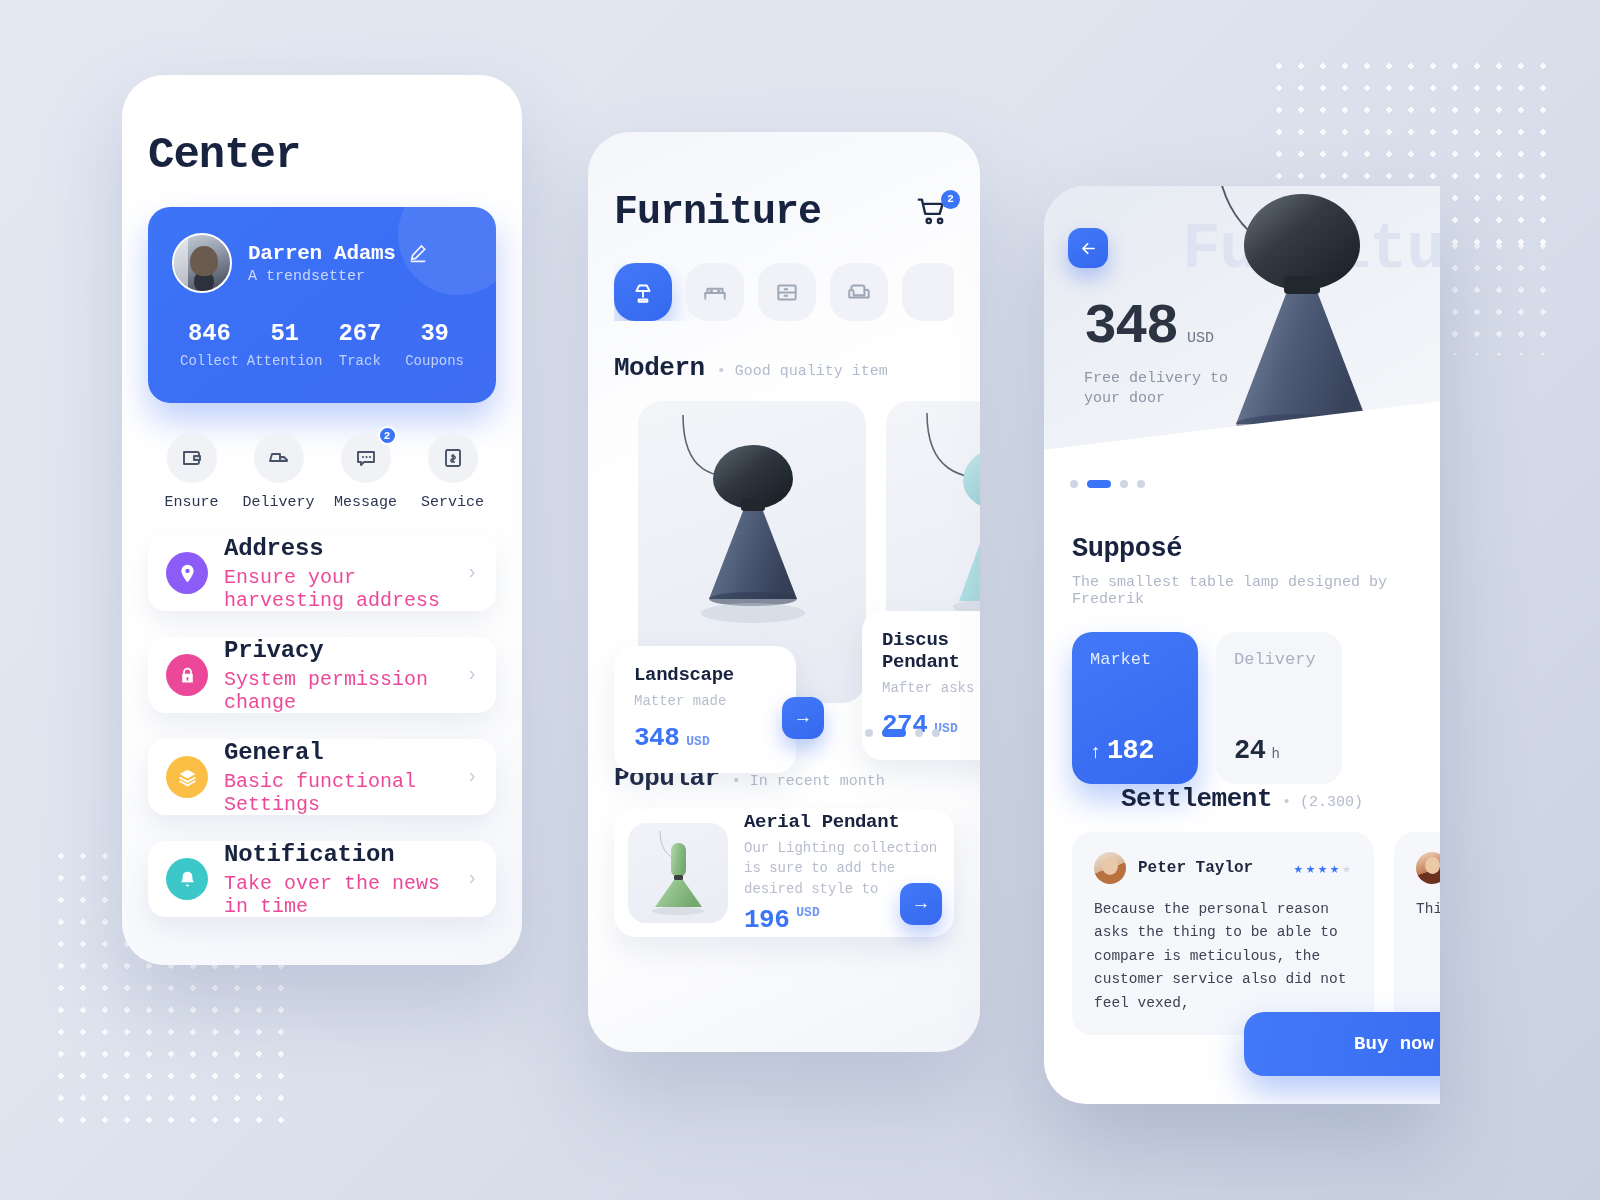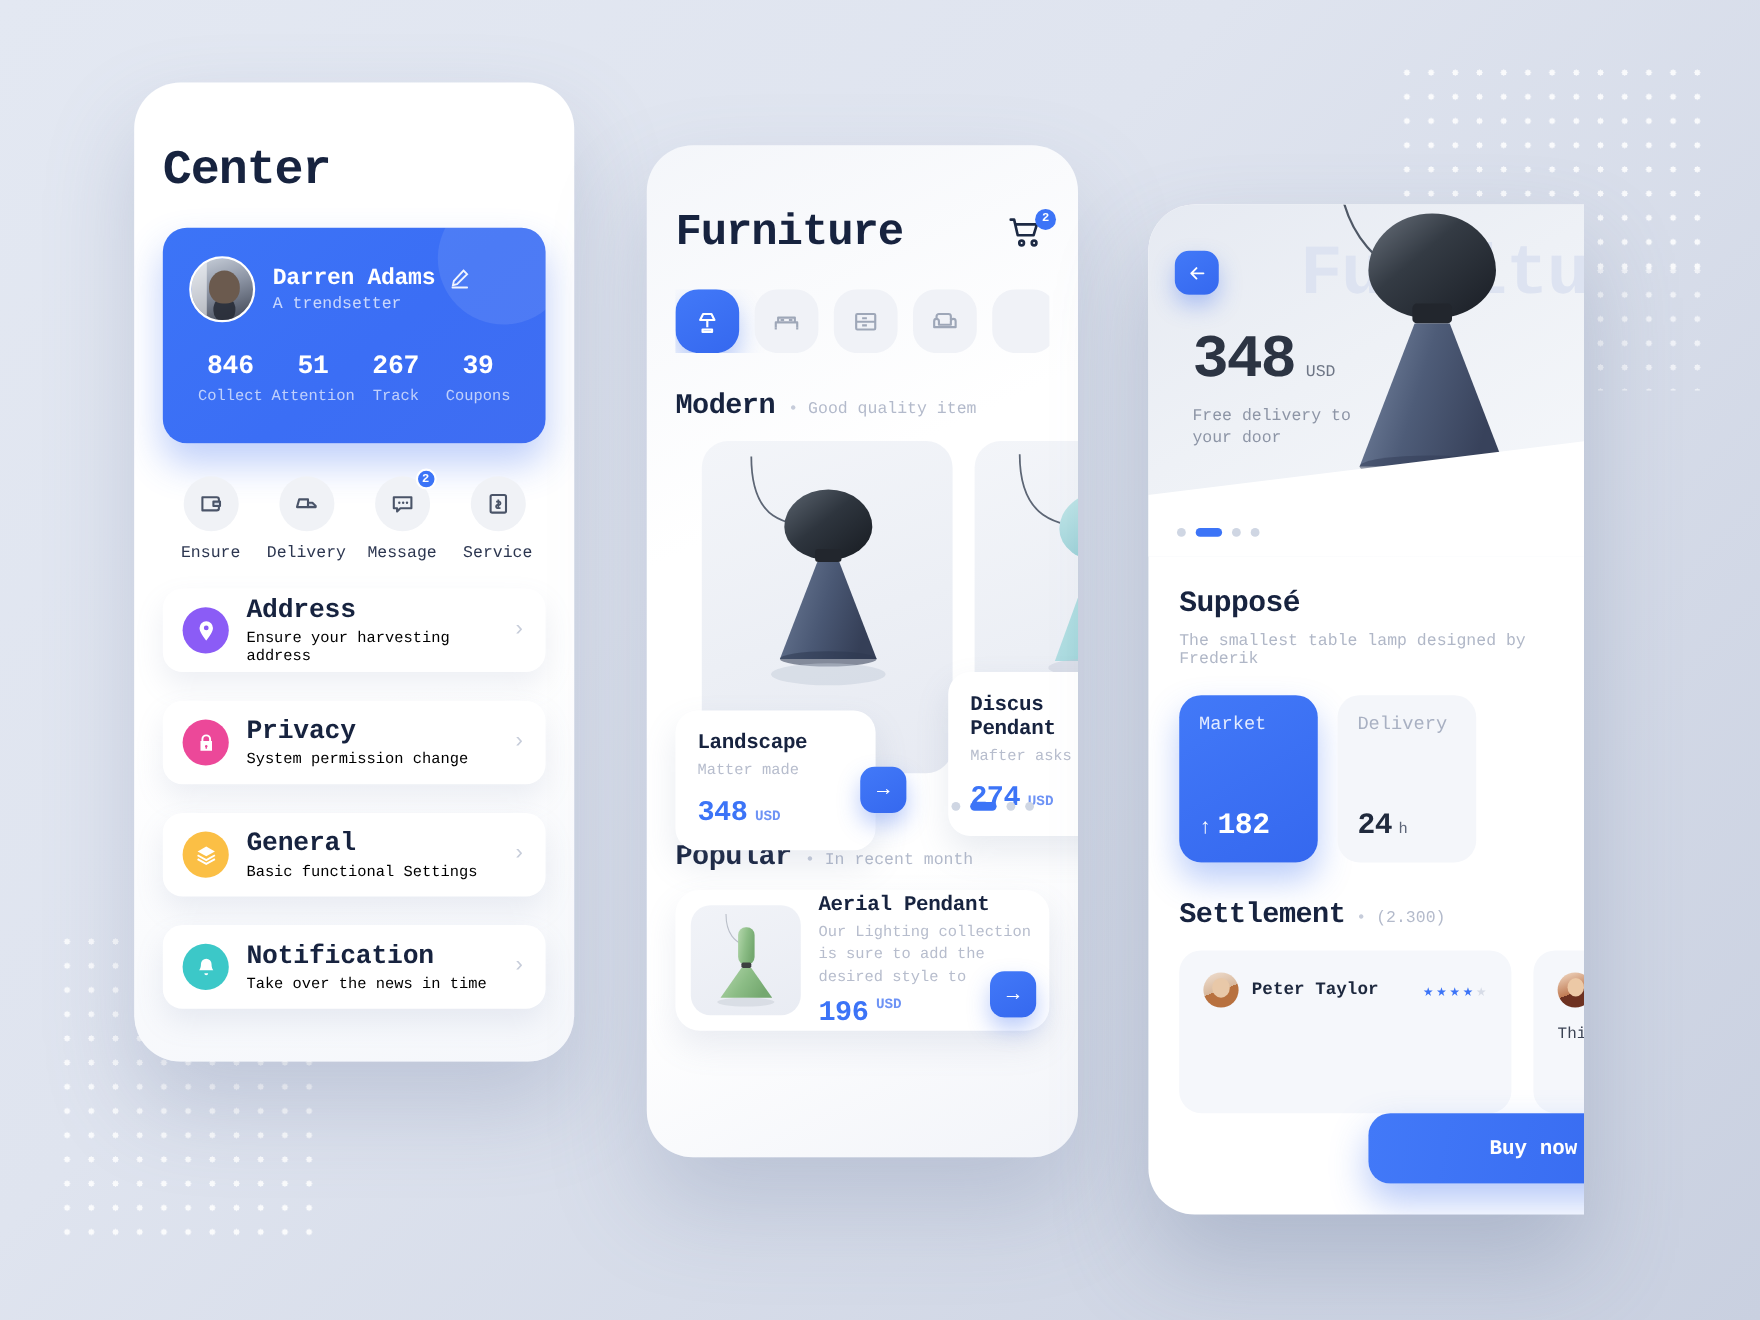--- a/index.html
+++ b/index.html
@@ -113,21 +113,21 @@
     box-shadow: 0 12px 26px rgba(125,140,175,.14);
     padding: 0 18px;
     margin-bottom: 26px;
   }
   .menu-ico {
     width:42px; height:42px; border-radius:50%;
     display:flex; align-items:center; justify-content:center; flex:0 0 auto;
   }
   .menu-txt { flex:1; }
   .menu-title { font-size:24px; font-weight:bold; color:#17233f; letter-spacing:-.2px;}
-  .menu-sub { font-size:14px; color:#000000; margin-top:4px;}
+  .menu-sub { font-size:20px; color:#ec4899; margin-top:4px;}
   .chev { color:#c7cdda; font-size:20px; line-height:1; }
 
   
   #phone-mid {
     left: 588px; top: 132px; width: 392px; height: 920px;
     background: linear-gradient(155deg,#f4f6fa 0%,#ffffff 35%,#ffffff 70%,#f2f4f9 100%);
     box-shadow: 0 44px 86px rgba(110,125,160,.26);
     border-radius: 42px;
     padding: 0 26px;
   }
@@ -266,21 +266,21 @@
     box-shadow: 0 16px 30px rgba(60,110,240,.34);
   }
   .spec-k { font-size:17px; color:#a8b0c2;}
   .spec.on .spec-k { color:#e3ebff;}
   .spec-v { display:flex; align-items:baseline; gap:6px;}
   .spec-n { font-size:27px; font-weight:bold; color:#202a3d; letter-spacing:-.5px;}
   .spec.on .spec-n { color:#fff;}
   .spec-u { font-size:14px; color:#5d6578;}
   .spec.on .spec-u { color:#dbe6ff;}
 
-  .settle-head { display:flex; align-items:baseline; gap:10px; margin-top:32px;}
+  .settle-head { display:flex; align-items:baseline; gap:10px; justify-content:center;}
   .settle-title { font-size:26px; font-weight:bold; color:#17233f; letter-spacing:-.5px;}
   .settle-count { font-size:15px; color:#b3bacb;}
   .settle-count::before { content:"• "; color:#c6ccda; }
 
   .rev-row { display:flex; gap:20px; margin-top:18px; }
   .review {
     width: 302px; flex:0 0 auto;
     border-radius:20px; background:#f5f7fb; padding:20px 22px;
     min-height: 148px;
   }
@@ -699,20 +699,21 @@
           <div class="rev-av a1"></div>
           <div class="rev-name">Peter Taylor</div>
           <div class="stars">
             <span>★</span>
             <span>★</span>
             <span>★</span>
             <span>★</span>
             <span class="star-off">★</span>
           </div>
         </div>
+        <div class="rev-body">Because the personal reason asks the thing to be able to compare is meticulous, the customer service also did not feel vexed,</div>
       </div>
 
       <div class="review">
         <div class="rev-head">
           <div class="rev-av a2"></div>
           <div class="rev-name"></div>
         </div>
         <div class="rev-body">This temp prac</div>
       </div>
     </div>

